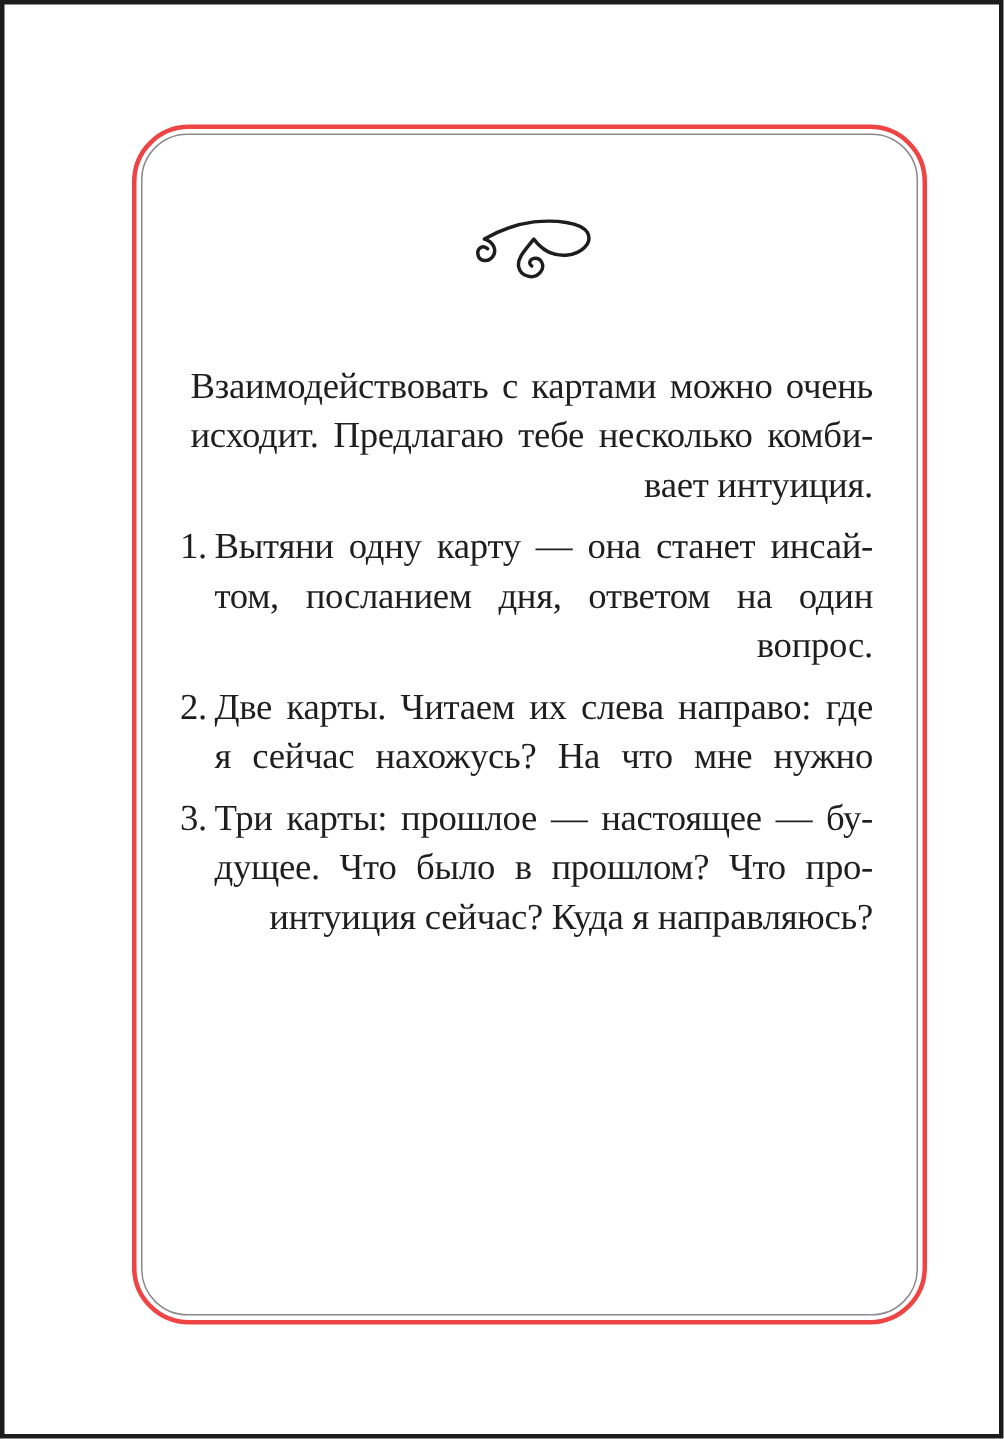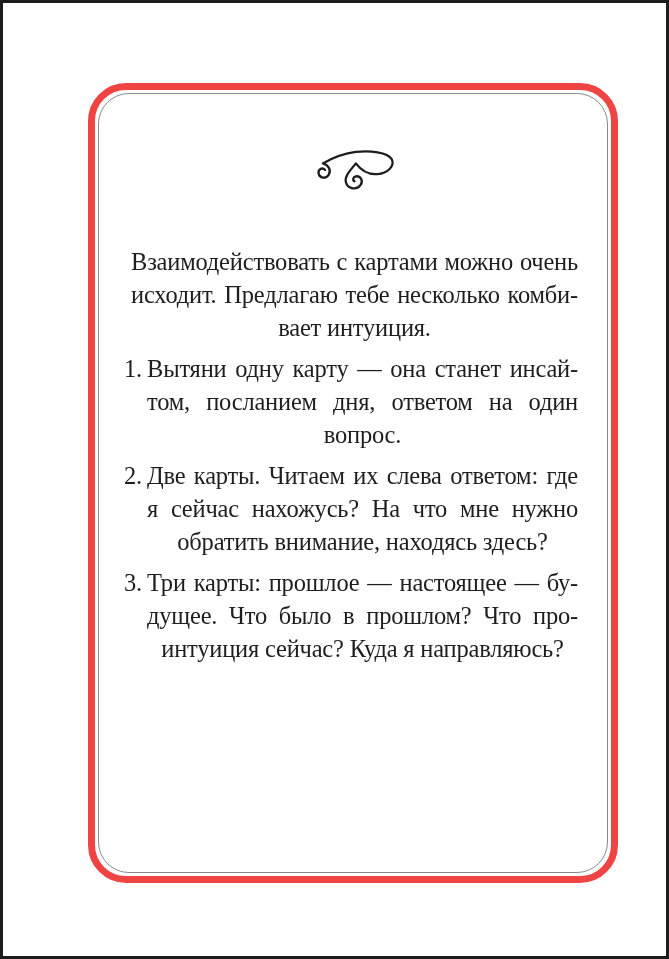--- a/index.html
+++ b/index.html
@@ -10,21 +10,21 @@
     border: 3px solid #1c1c1c;
     position: relative;
     font-family: "Liberation Serif", serif;
     overflow: hidden;
   }
   .card {
     position: absolute;
     left: 85px; top: 80px;
     width: 530px; height: 800px;
     box-sizing: border-box;
-    border: 7px solid #ef4444;
+    border: 3px solid #ef4444;
     border-radius: 38px;
     background: #ffffff;
   }
   .card-inner-line {
     position: absolute;
     inset: 3px;
     border: 1px solid #8a8a8a;
     border-radius: 31px;
     pointer-events: none;
   }
@@ -34,21 +34,21 @@
     width: 86px; height: 50px;
   }
   .text-block {
     margin: 48px 33px 0 36px;
     font-size: 24.5px;
     line-height: 33px;
     letter-spacing: -0.2px;
     color: #1e1e1e;
   }
   .intro { margin: 0 0 7px 0; }
-  .tline { text-align: center; }
+  .tline { text-align: right; }
   .jline { text-align: justify; text-align-last: justify; }
   .list { margin-left: -7px; }
   .list-item { display: flex; margin-top: 8px; }
   .num { flex: 0 0 23px; text-align: left; }
   .item-content { flex: 1; min-width: 0; }
 </style>
 </head>
 <body>
 
 <div class="card">
@@ -80,23 +80,22 @@
           <div class="num">1.</div>
           <div class="item-content">
             <div class="tline jline">Вытяни одну карту — она станет инсай-</div>
             <div class="tline jline">том, посланием дня, ответом на один</div>
             <div class="tline">вопрос.</div>
           </div>
         </div>
         <div class="list-item">
           <div class="num">2.</div>
           <div class="item-content">
-            <div class="tline jline">Две карты. Читаем их слева ответом: где</div>
+            <div class="tline jline">Две карты. Читаем их слева направо: где</div>
             <div class="tline jline">я сейчас нахожусь? На что мне нужно</div>
-            <div class="tline">обратить внимание, находясь здесь?</div>
           </div>
         </div>
         <div class="list-item">
           <div class="num">3.</div>
           <div class="item-content">
             <div class="tline jline">Три карты: прошлое — настоящее — бу-</div>
             <div class="tline jline">дущее. Что было в прошлом? Что про-</div>
             <div class="tline">интуиция сейчас? Куда я направляюсь?</div>
           </div>
         </div>

